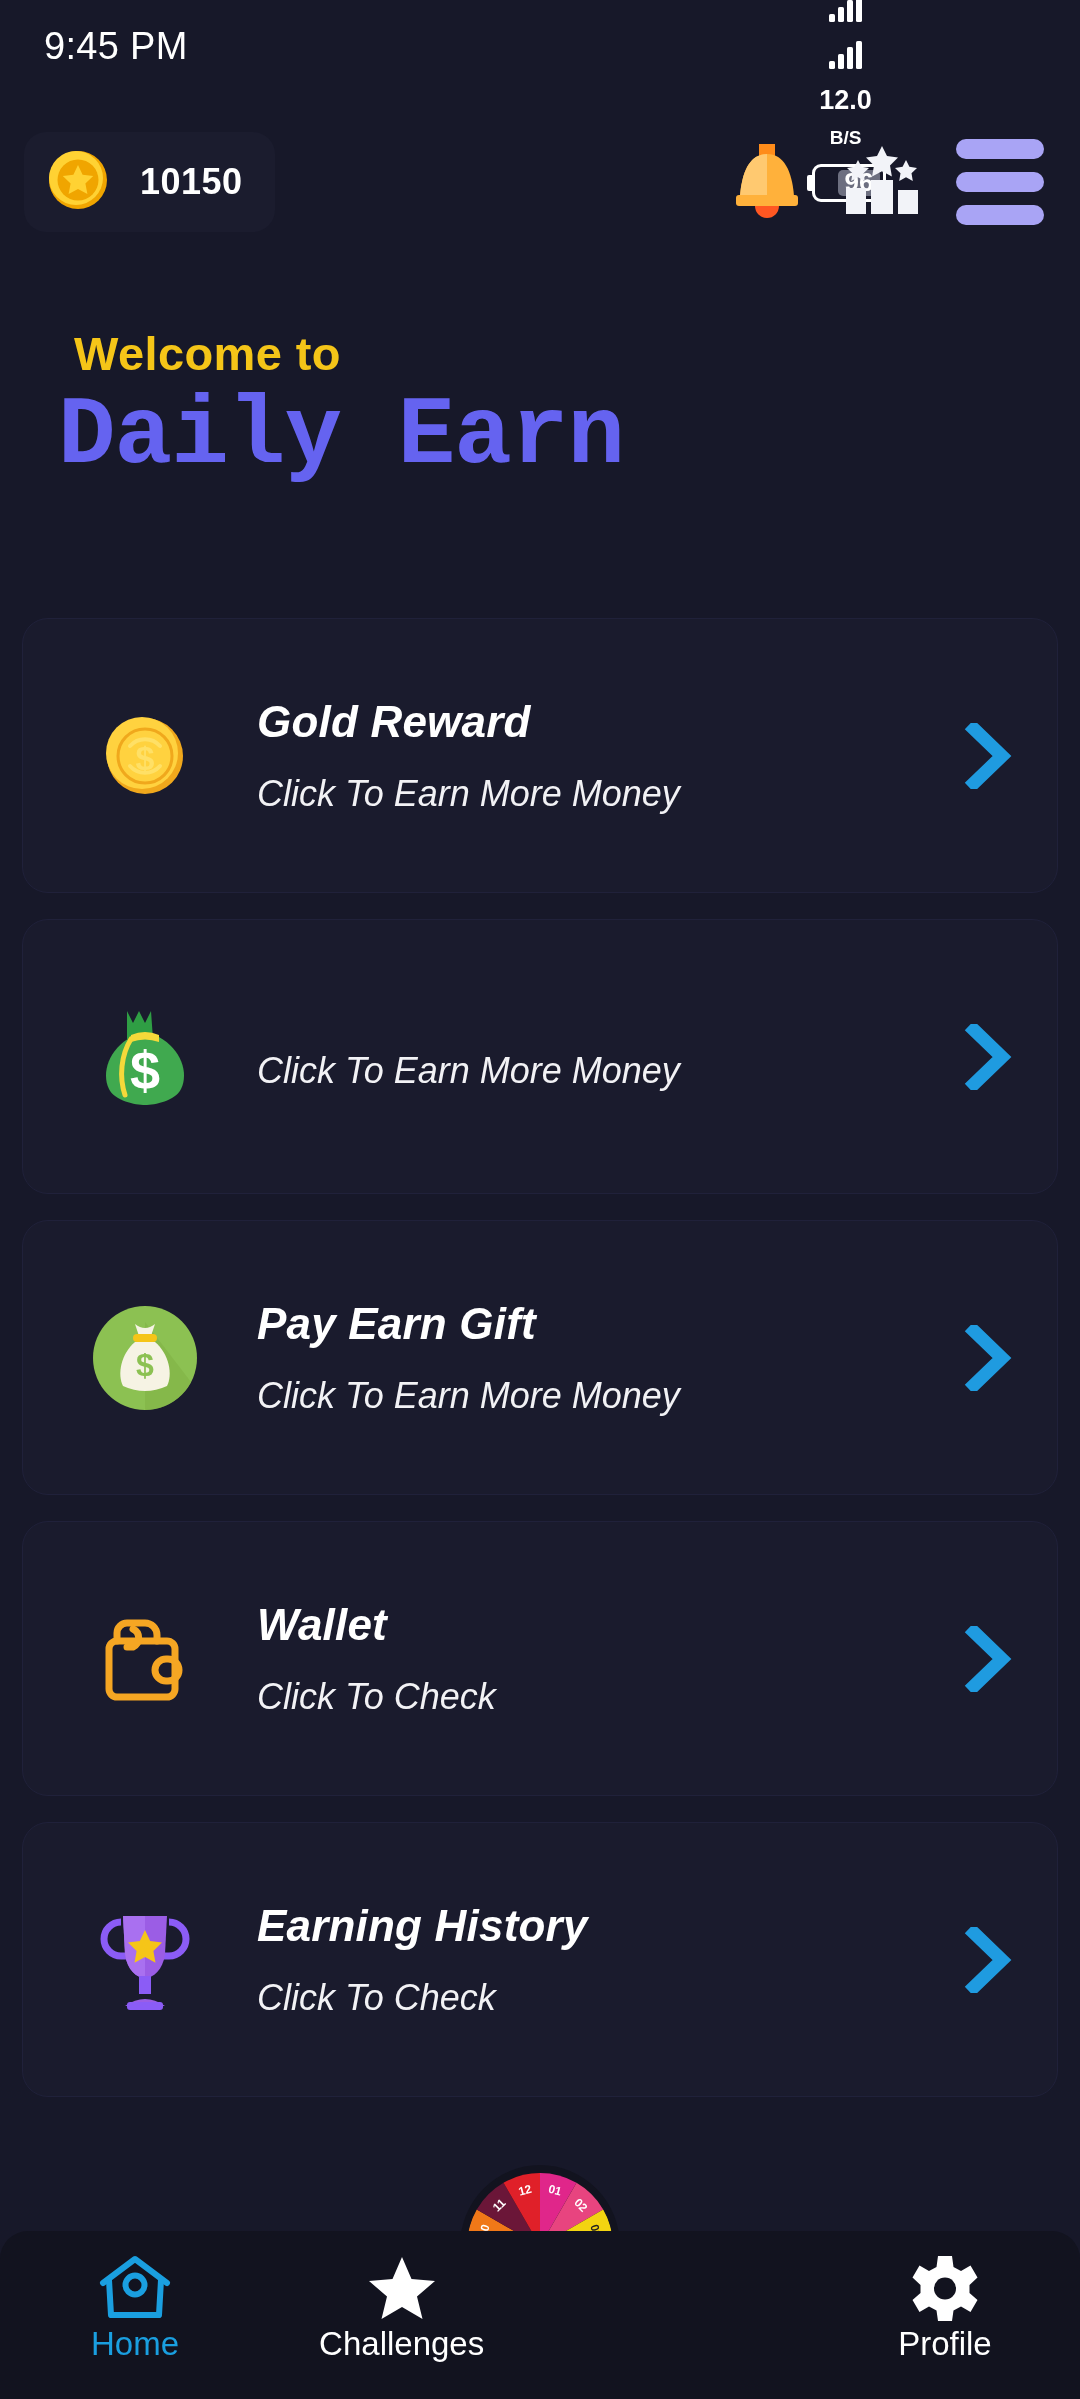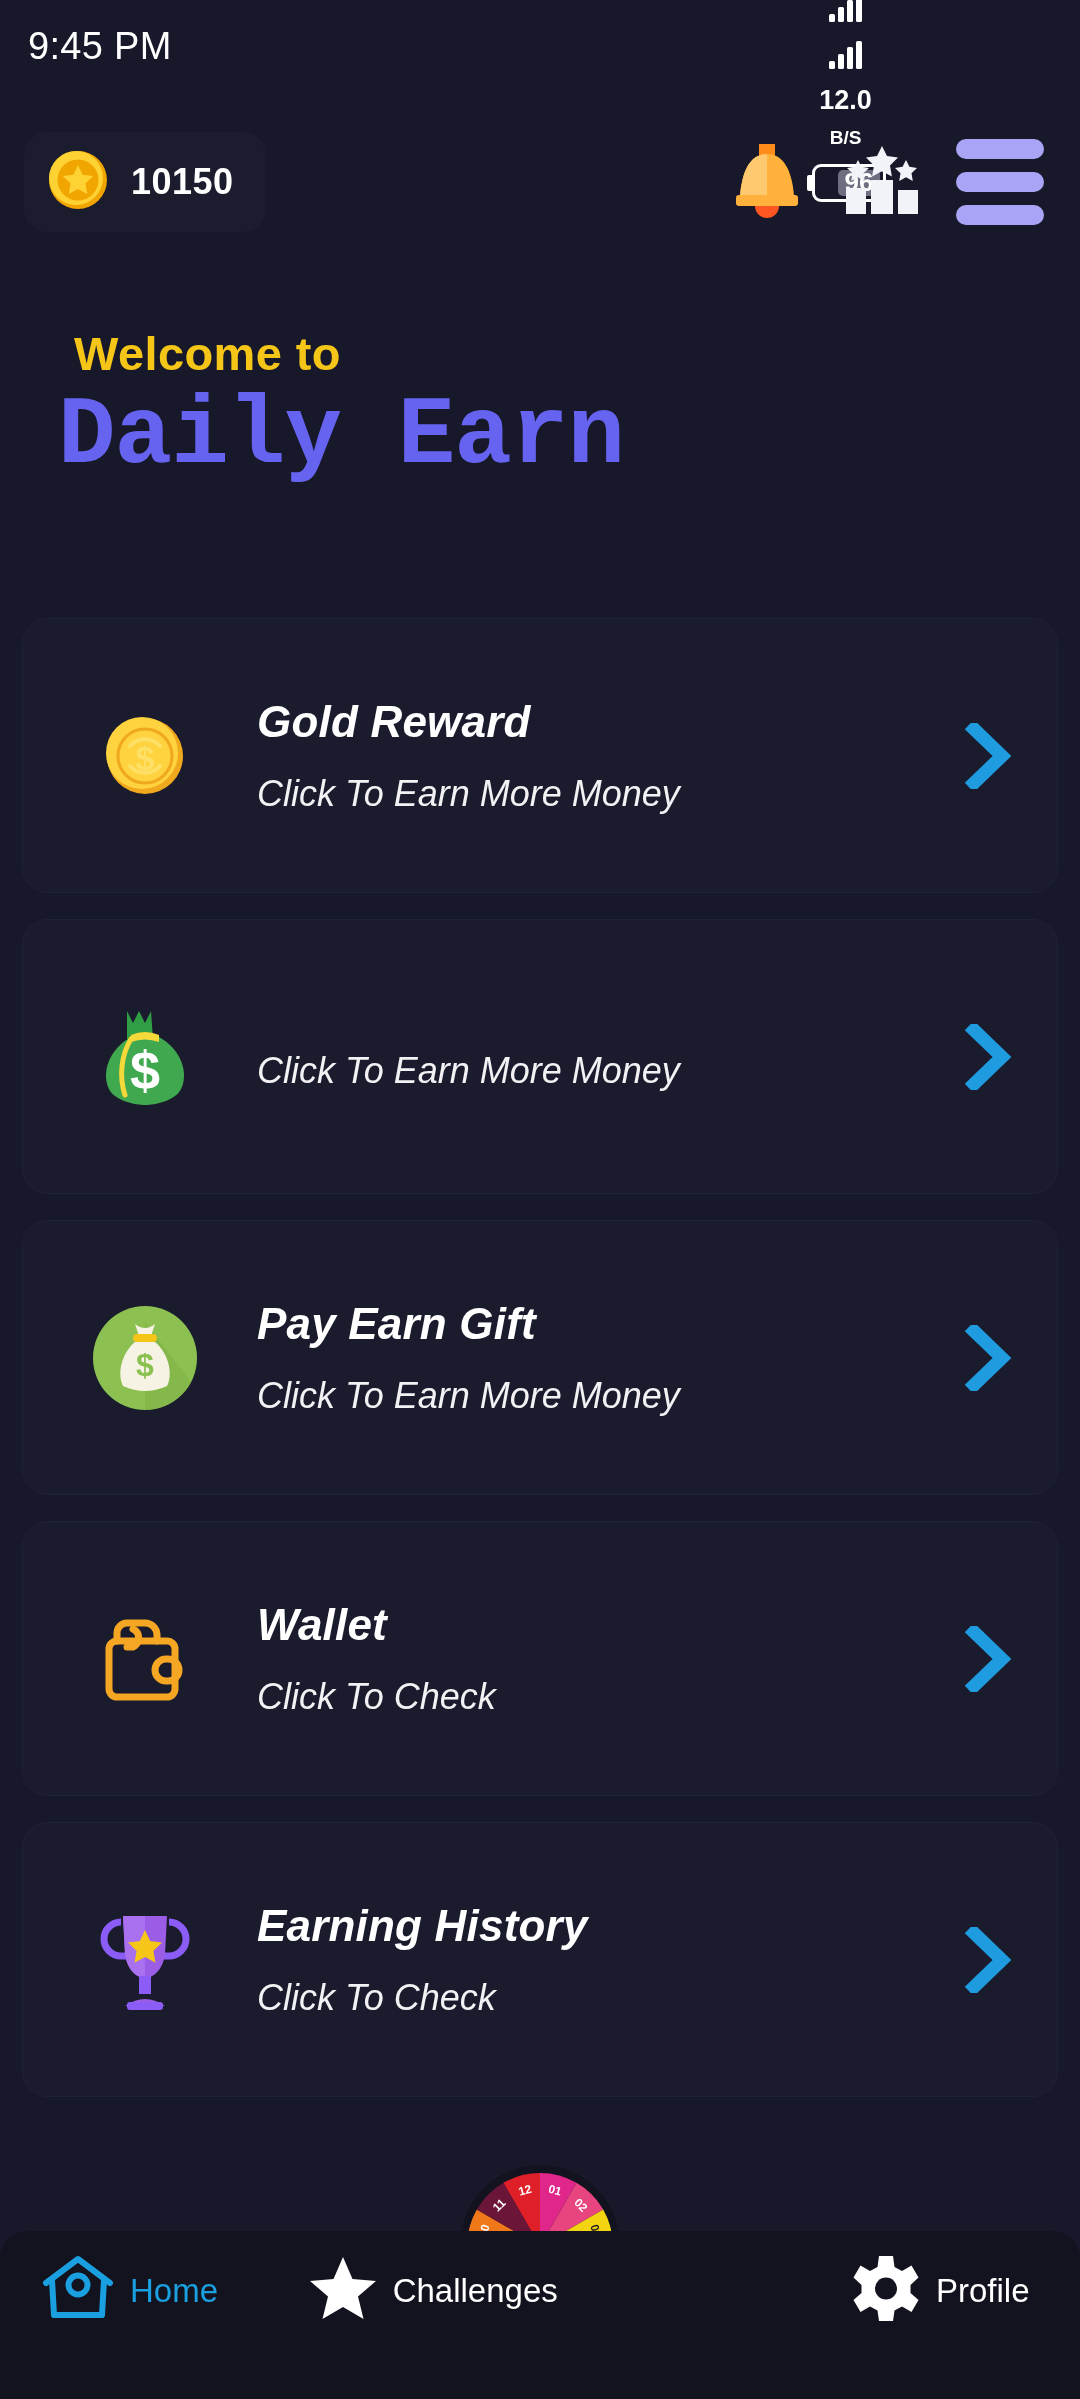--- a/index.html
+++ b/index.html
@@ -9,21 +9,21 @@
     font-family:"Liberation Sans", sans-serif;
     color:#ffffff;
     overflow:hidden;
     position:relative;
   }
 
   
   .statusbar{
     position:absolute; top:0; left:0; width:920px; height:92px;
     display:flex; align-items:center; justify-content:space-between;
-    padding:0 34px 0 28px;
+    padding:0 34px 0 44px;
   }
   .sb-time{ font-size:38px; letter-spacing:.3px; color:#fff; }
   .sb-right{ display:flex; align-items:center; gap:17px;flex-direction:column; }
   .sb-ico{ display:flex; align-items:center; }
   .netspeed{ display:flex; flex-direction:column; align-items:center; line-height:1; margin-left:2px;}
   .netspeed .n1{ font-size:27px; font-weight:bold; }
   .netspeed .n2{ font-size:19px; font-weight:bold; margin-top:14px;}
   .battwrap{ display:flex; align-items:center; margin-left:4px;}
   .battnub{ width:5px;height:16px;background:#fff;border-radius:2px 0 0 2px; }
   .batt{
@@ -37,21 +37,21 @@
   }
 
   
   .appbar{
     position:absolute; top:128px; left:0; width:1080px; height:108px;
     display:flex; align-items:center; justify-content:space-between;
     padding:0 36px 0 24px;
   }
   .coinbadge{
     background:#1b1c2e; border-radius:22px; height:100px;
-    display:flex; align-items:center; gap:21px; padding:0 32px 0 22px;
+    display:flex; align-items:center; gap:30px; padding:0 32px 0 22px;
   }
   .coinbadge .amt{ font-size:36px; font-weight:bold; color:#fff; letter-spacing:.5px;}
   .hdr-icons{ display:flex; align-items:center; gap:34px; }
   .hdr-btn{ display:flex;align-items:center;justify-content:center; }
   .hamburger{ display:flex;flex-direction:column;gap:13px; }
   .hamburger i{ display:block;width:88px;height:20px;border-radius:10px;background:#a9a4f5; }
 
   
   .welcome{ position:absolute; top:330px; left:12px; width:1080px; padding-left:62px; }
   .welcome .w1{ font-size:47px; font-weight:bold; color:#f5c518; letter-spacing:.4px; line-height:1; }
@@ -74,21 +74,21 @@
   .chev{ flex:0 0 70px; display:flex; align-items:center; justify-content:center; }
 
   
   .navbar{
     position:absolute; bottom:0; left:0; width:1080px; height:168px;
     background:#12131f; border-radius:28px 28px 0 0;
     display:flex; align-items:flex-start; justify-content:space-between;
     padding:22px 40px 0 40px;
   }
   .navitem{
-    width:190px; display:flex; flex-direction:row; align-items:center; gap:14px;
+    width:190px; display:flex; flex-direction:column; align-items:center; gap:0;
   }
   .navitem .lbl{ font-size:33px; color:#ffffff; line-height:1; }
   .navitem.active .lbl{ color:#1a9fe0; }
   .nav-spacer{ width:200px; }
   .wheel-wrap{
     position:absolute; left:50%; transform:translateX(-50%);
     bottom:72px; width:160px; height:162px; border-radius:50%;
     background:#12131f; display:flex;align-items:center;justify-content:center;
   }
   .wheel{ width:146px; height:150px; border-radius:50%; position:relative; overflow:hidden; }

